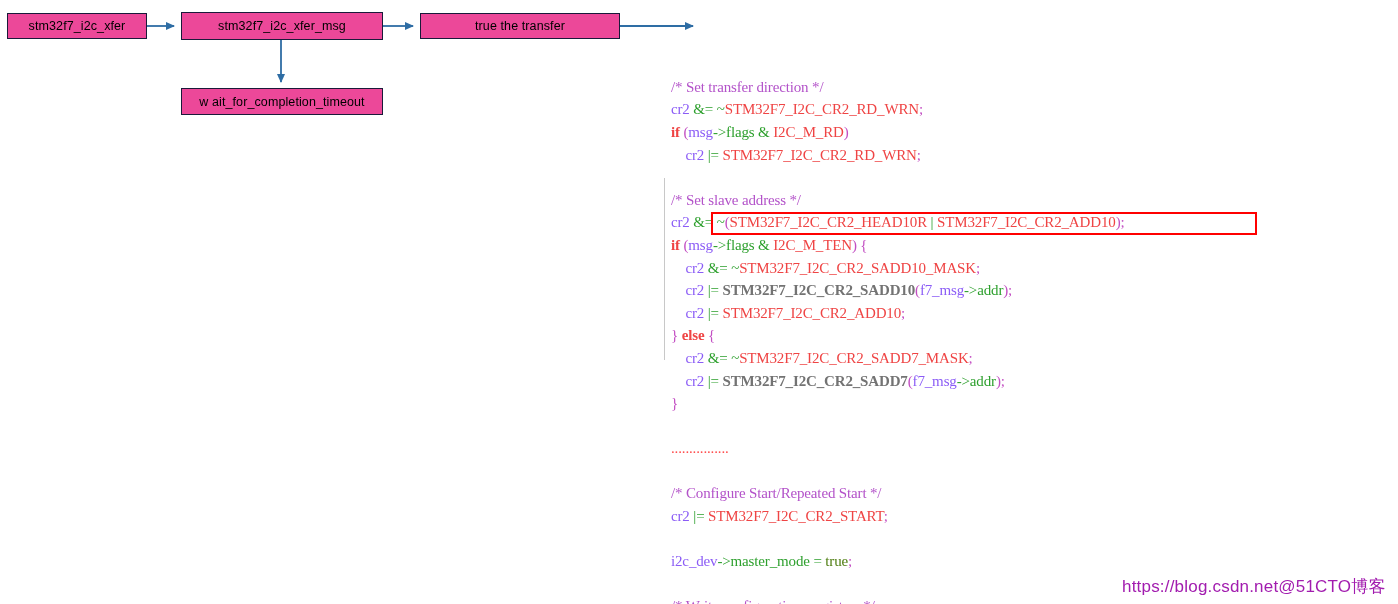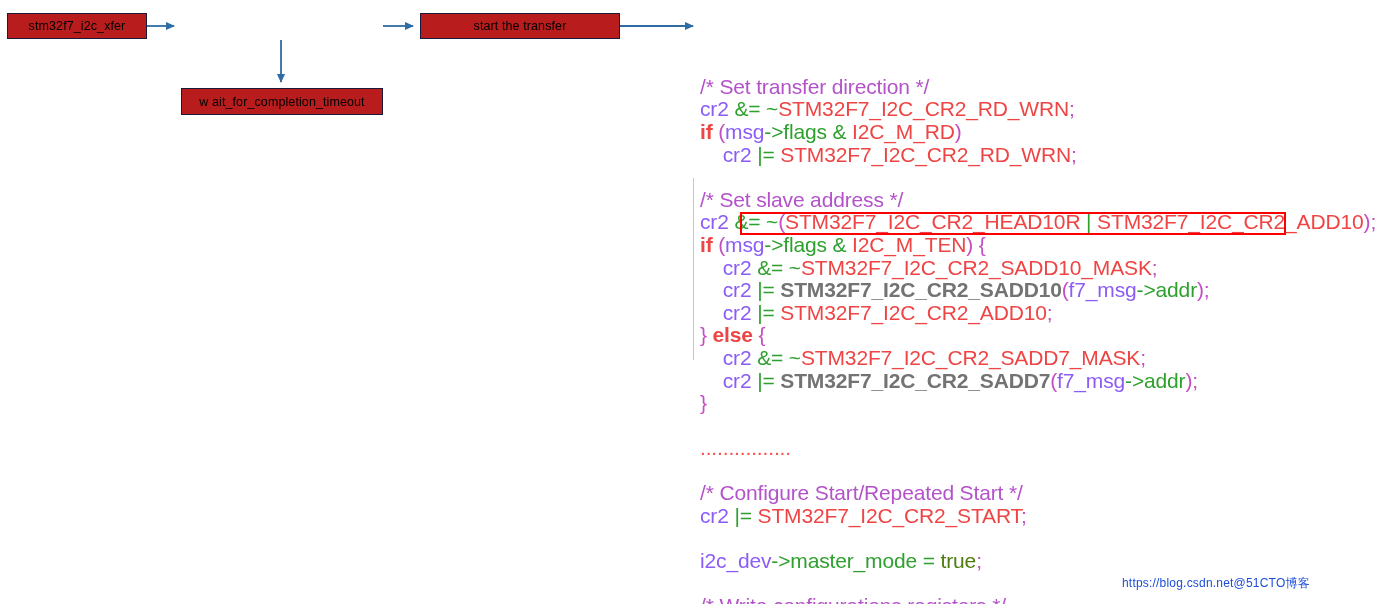--- a/index.html
+++ b/index.html
@@ -20,21 +20,21 @@
   #flowchart {
     position: absolute;
     left: 0; top: 0;
     width: 700px;
     height: 140px;
   }
   .flow-box {
     position: absolute;
     box-sizing: border-box;
     border: 1.4px solid #1a1a3a;
-    background: #b91c1c;
+    background: #ec4899;
     display: flex;
     align-items: center;
     justify-content: center;
     font-family: "Liberation Sans", sans-serif;
     font-size: 12.5px;
     color: #000000;
     white-space: pre;
     letter-spacing: 0.1px;
   }
   #box-xfer      { left: 7px;   top: 13px; width: 140px; height: 26px; }
@@ -45,26 +45,26 @@
   #flow-svg {
     position: absolute;
     left: 0; top: 0;
     width: 700px; height: 140px;
     overflow: visible;
   }
 
   
   #code-pane {
     position: absolute;
-    left: 690px;
+    left: 661px;
     top: 8px;
     width: 708px;
     height: 596px;
-    font-family: Liberation Sans, sans-serif;
-    font-size: 21px;
+    font-family: Liberation Serif, serif;
+    font-size: 15px;
     line-height: 22.6px;
     white-space: pre;
     letter-spacing: -0.15px;
   }
   #code-guide {
     position: absolute;
     left: 3px;
     top: 170px;
     width: 1px;
     height: 182px;
@@ -100,22 +100,22 @@
     box-sizing: border-box;
     pointer-events: none;
   }
 
   
   #watermark {
     position: absolute;
     left: 1122px;
     top: 575px;
     font-family: "Liberation Sans", sans-serif;
-    font-size: 12px;
-    color: #1d4ed8;
+    font-size: 17px;
+    color: #a21caf;
     white-space: pre;
     letter-spacing: 0.2px;
   }
 </style>
 </head>
 <body>
 
 <div id="flowchart">
 
   <svg id="flow-svg" viewBox="0 0 700 140" width="700" height="140">
@@ -131,23 +131,26 @@
 
     <line x1="620" y1="26" x2="693" y2="26" stroke="#2e6da4" stroke-width="1.8" marker-end="url(#ah)"></line>
 
     <line x1="281" y1="40" x2="281" y2="82" stroke="#2e6da4" stroke-width="1.8" marker-end="url(#ah)"></line>
   </svg>
 
   <div class="flow-box" id="box-xfer">
     <span>stm32f7_i2c_xfer</span>
   </div>
 
+  <div class="flow-box" id="box-xfer-msg">
+    <span>stm32f7_i2c_xfer_msg</span>
+  </div>
 
   <div class="flow-box" id="box-start">
-    <span>start the transfer</span>
+    <span>true the transfer</span>
   </div>
 
   <div class="flow-box" id="box-wait">
     <span>w ait_for_completion_timeout</span>
   </div>
 </div>
 
 <div id="code-pane">
   <div id="code-guide"></div>
   <div id="code-lines"><div class="code-line"><span class="cmt">/* Set transfer direction */</span></div><div class="code-line"><span class="var">cr2</span> <span class="op">&amp;=</span> <span class="op">~</span><span class="mac">STM32F7_I2C_CR2_RD_WRN</span><span class="pn">;</span></div><div class="code-line"><span class="kw">if</span> <span class="pn">(</span><span class="var">msg</span><span class="op">-&gt;</span><span class="mem">flags</span> <span class="op">&amp;</span> <span class="mac">I2C_M_RD</span><span class="pn">)</span></div><div class="code-line">    <span class="var">cr2</span> <span class="op">|=</span> <span class="mac">STM32F7_I2C_CR2_RD_WRN</span><span class="pn">;</span></div><div class="code-line blank">&nbsp;</div><div class="code-line"><span class="cmt">/* Set slave address */</span></div><div class="code-line"><span class="var">cr2</span> <span class="op">&amp;=</span> <span class="op">~</span><span class="pn">(</span><span class="mac">STM32F7_I2C_CR2_HEAD10R</span> <span class="op">|</span> <span class="mac">STM32F7_I2C_CR2_ADD10</span><span class="pn">)</span><span class="pn">;</span></div><div class="code-line"><span class="kw">if</span> <span class="pn">(</span><span class="var">msg</span><span class="op">-&gt;</span><span class="mem">flags</span> <span class="op">&amp;</span> <span class="mac">I2C_M_TEN</span><span class="pn">)</span> <span class="pn">{</span></div><div class="code-line">    <span class="var">cr2</span> <span class="op">&amp;=</span> <span class="op">~</span><span class="mac">STM32F7_I2C_CR2_SADD10_MASK</span><span class="pn">;</span></div><div class="code-line">    <span class="var">cr2</span> <span class="op">|=</span> <span class="fn">STM32F7_I2C_CR2_SADD10</span><span class="pn">(</span><span class="var">f7_msg</span><span class="op">-&gt;</span><span class="mem">addr</span><span class="pn">)</span><span class="pn">;</span></div><div class="code-line">    <span class="var">cr2</span> <span class="op">|=</span> <span class="mac">STM32F7_I2C_CR2_ADD10</span><span class="pn">;</span></div><div class="code-line"><span class="pn">}</span> <span class="kw">else</span> <span class="pn">{</span></div><div class="code-line">    <span class="var">cr2</span> <span class="op">&amp;=</span> <span class="op">~</span><span class="mac">STM32F7_I2C_CR2_SADD7_MASK</span><span class="pn">;</span></div><div class="code-line">    <span class="var">cr2</span> <span class="op">|=</span> <span class="fn">STM32F7_I2C_CR2_SADD7</span><span class="pn">(</span><span class="var">f7_msg</span><span class="op">-&gt;</span><span class="mem">addr</span><span class="pn">)</span><span class="pn">;</span></div><div class="code-line"><span class="pn">}</span></div><div class="code-line blank">&nbsp;</div><div class="code-line"><span class="dots">................</span></div><div class="code-line blank">&nbsp;</div><div class="code-line"><span class="cmt">/* Configure Start/Repeated Start */</span></div><div class="code-line"><span class="var">cr2</span> <span class="op">|=</span> <span class="mac">STM32F7_I2C_CR2_START</span><span class="pn">;</span></div><div class="code-line blank">&nbsp;</div><div class="code-line"><span class="var">i2c_dev</span><span class="op">-&gt;</span><span class="mem">master_mode</span> <span class="op">=</span> <span class="lit">true</span><span class="pn">;</span></div><div class="code-line blank">&nbsp;</div><div class="code-line"><span class="cmt">/* Write configurations registers */</span></div></div>

